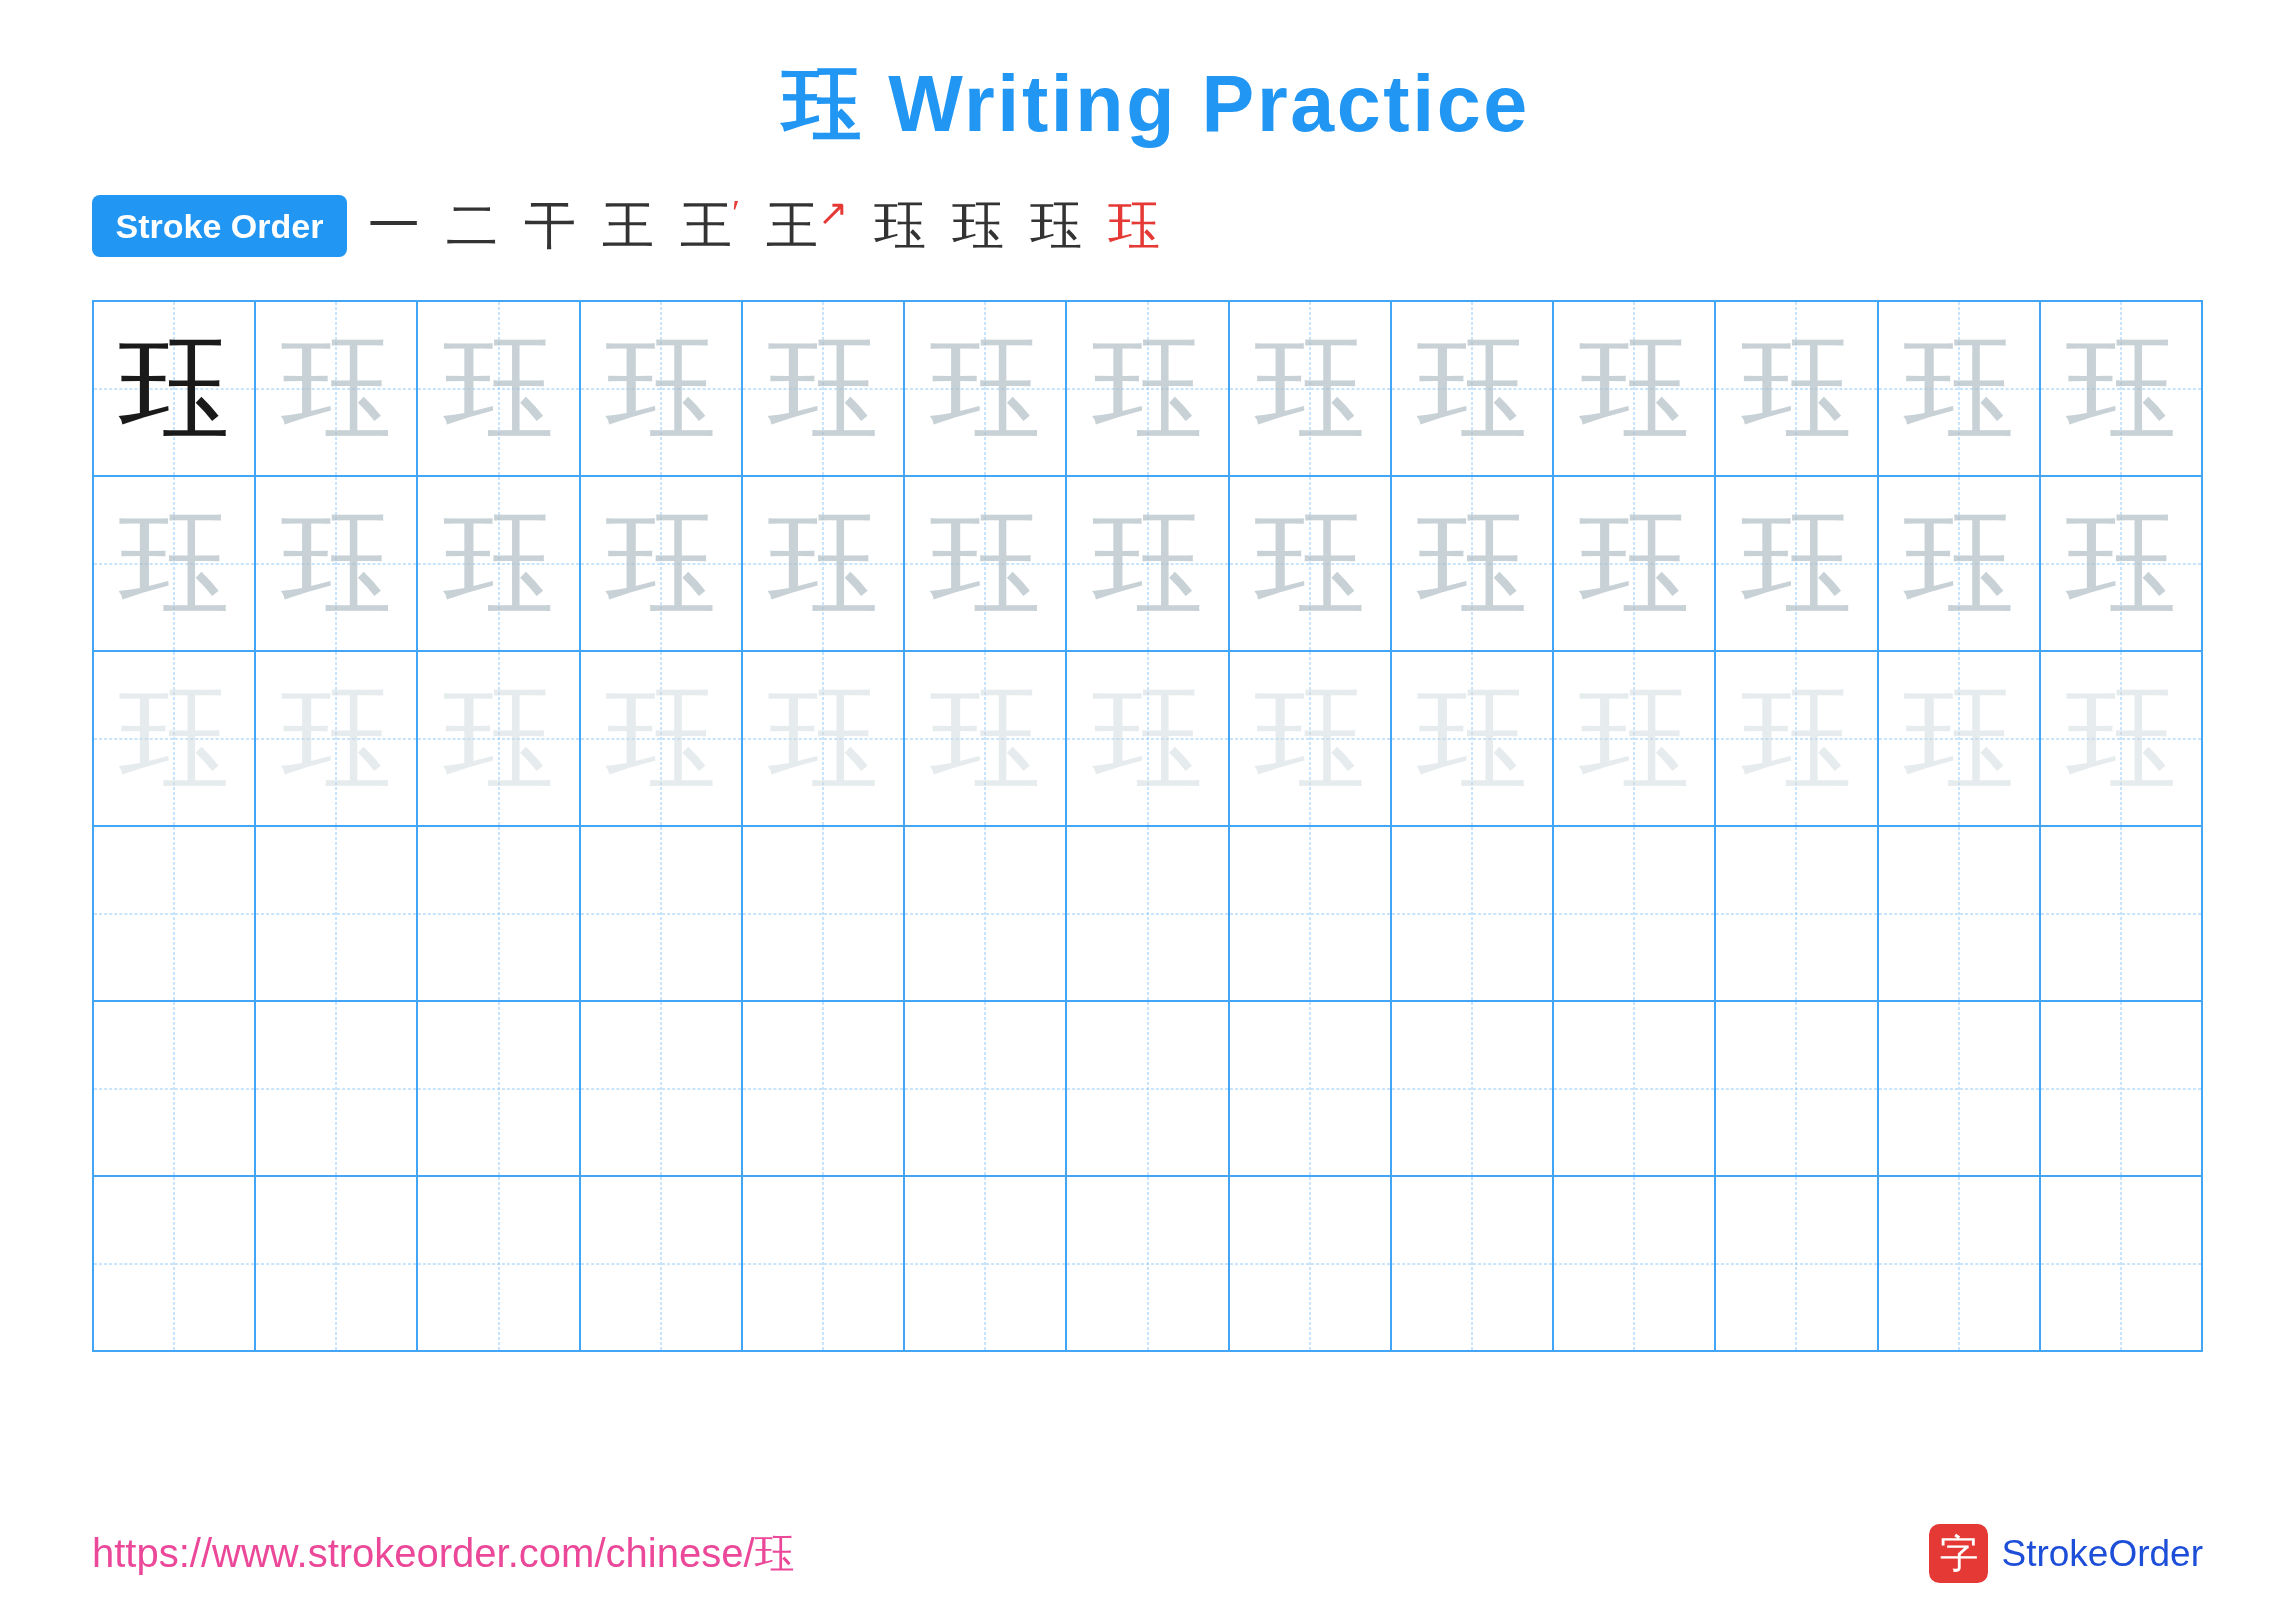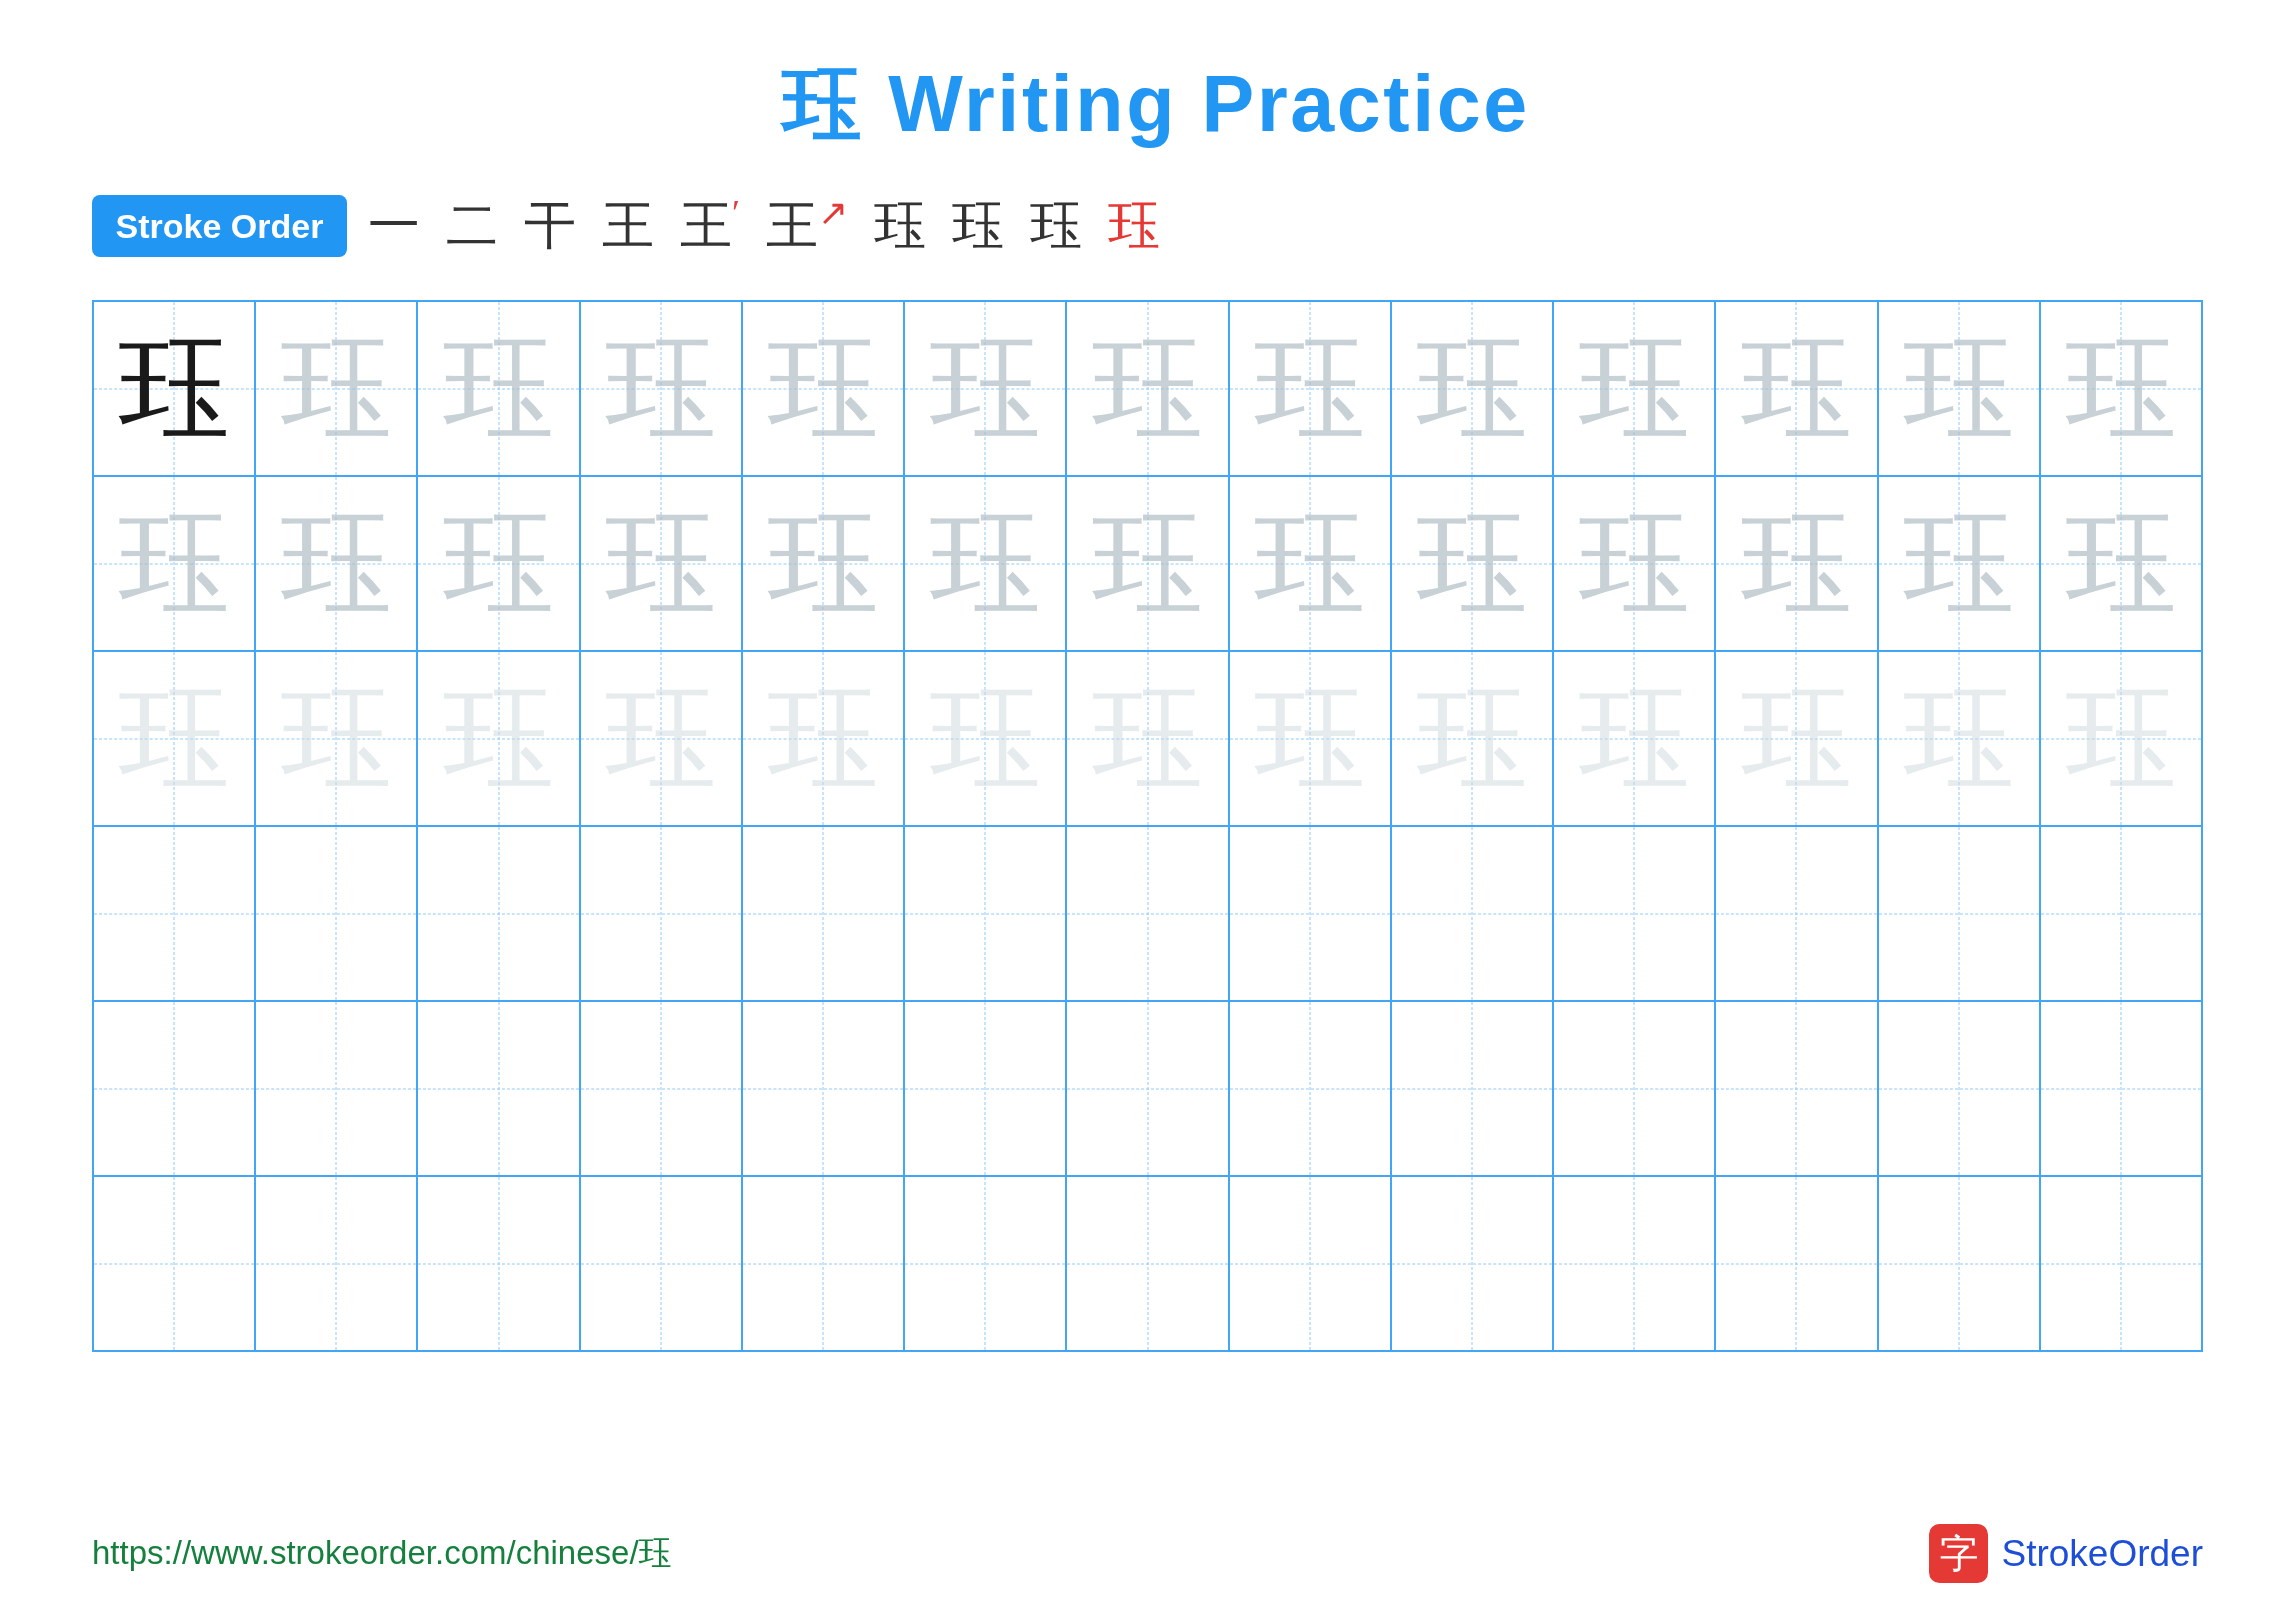--- a/index.html
+++ b/index.html
@@ -147,22 +147,22 @@
       position: absolute;
       bottom: 39px;
       left: 92px;
       right: 92px;
       display: flex;
       justify-content: space-between;
       align-items: center;
     }
 
     .footer-url {
-      font-size: 33px;
-      color: #15803d;
+      font-size: 40px;
+      color: #ec4899;
       text-decoration: none;
     }
 
     .footer-logo {
       display: flex;
       align-items: center;
       gap: 13px;
     }
 
     .footer-logo-icon {

